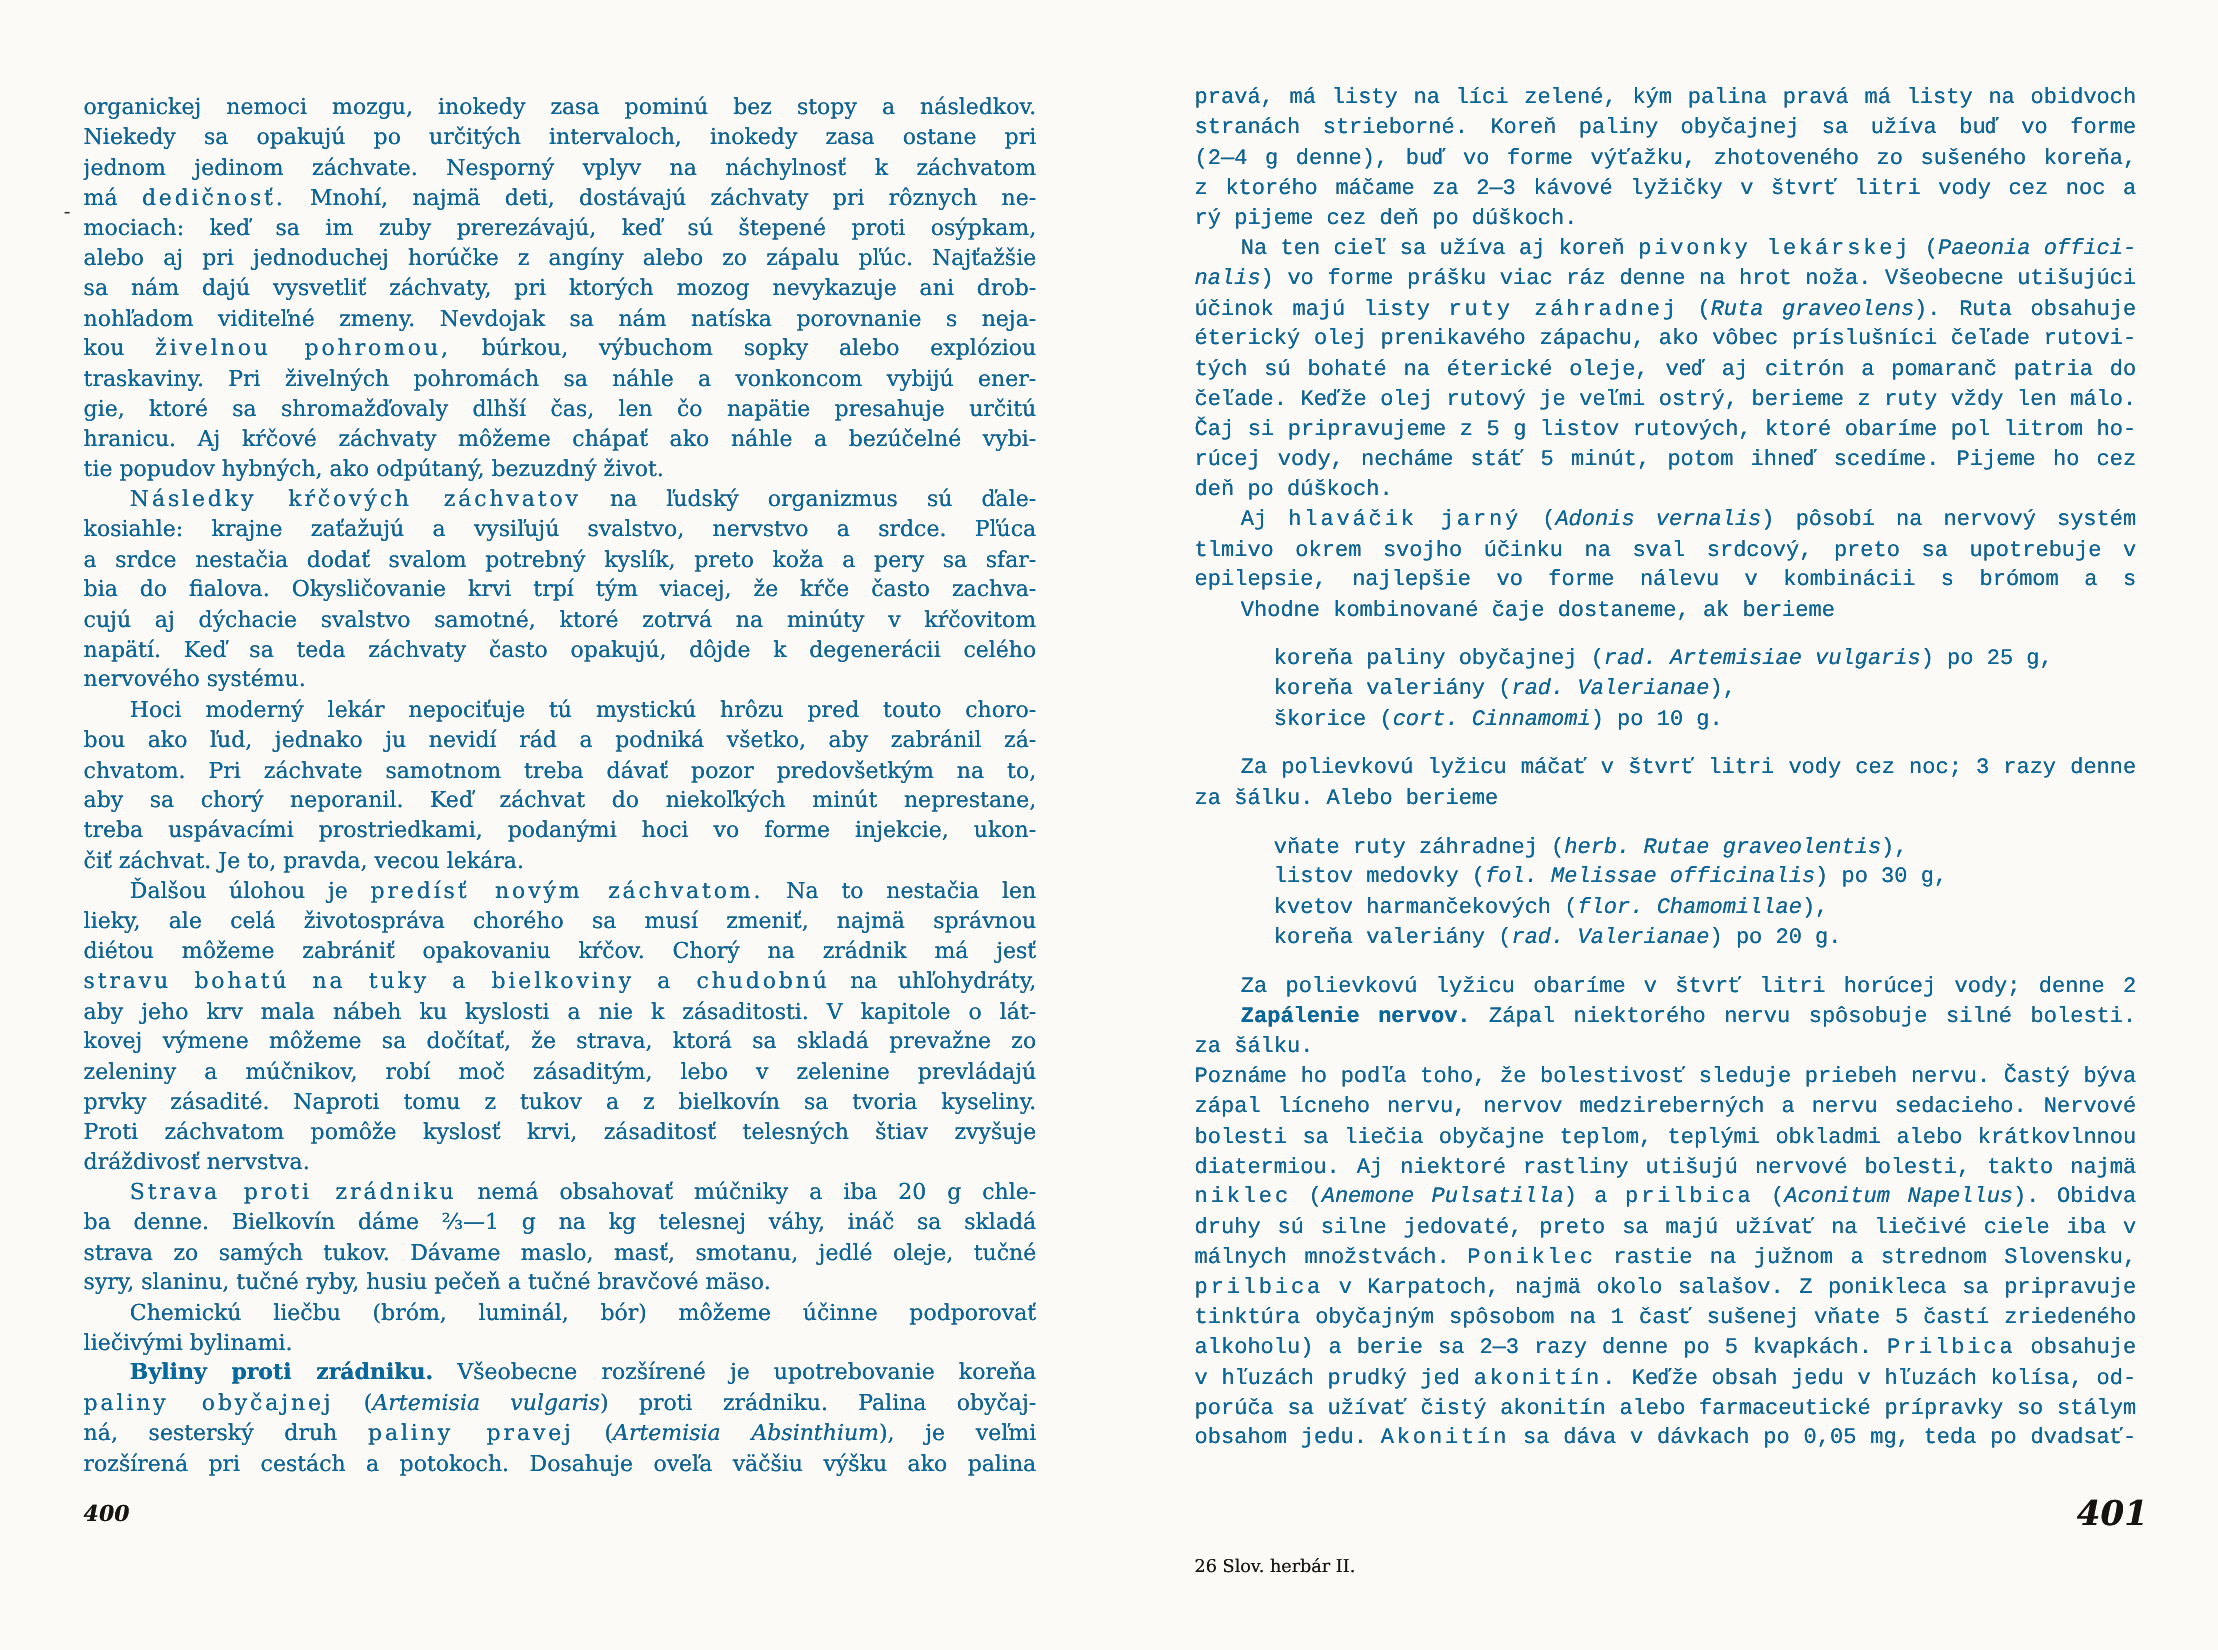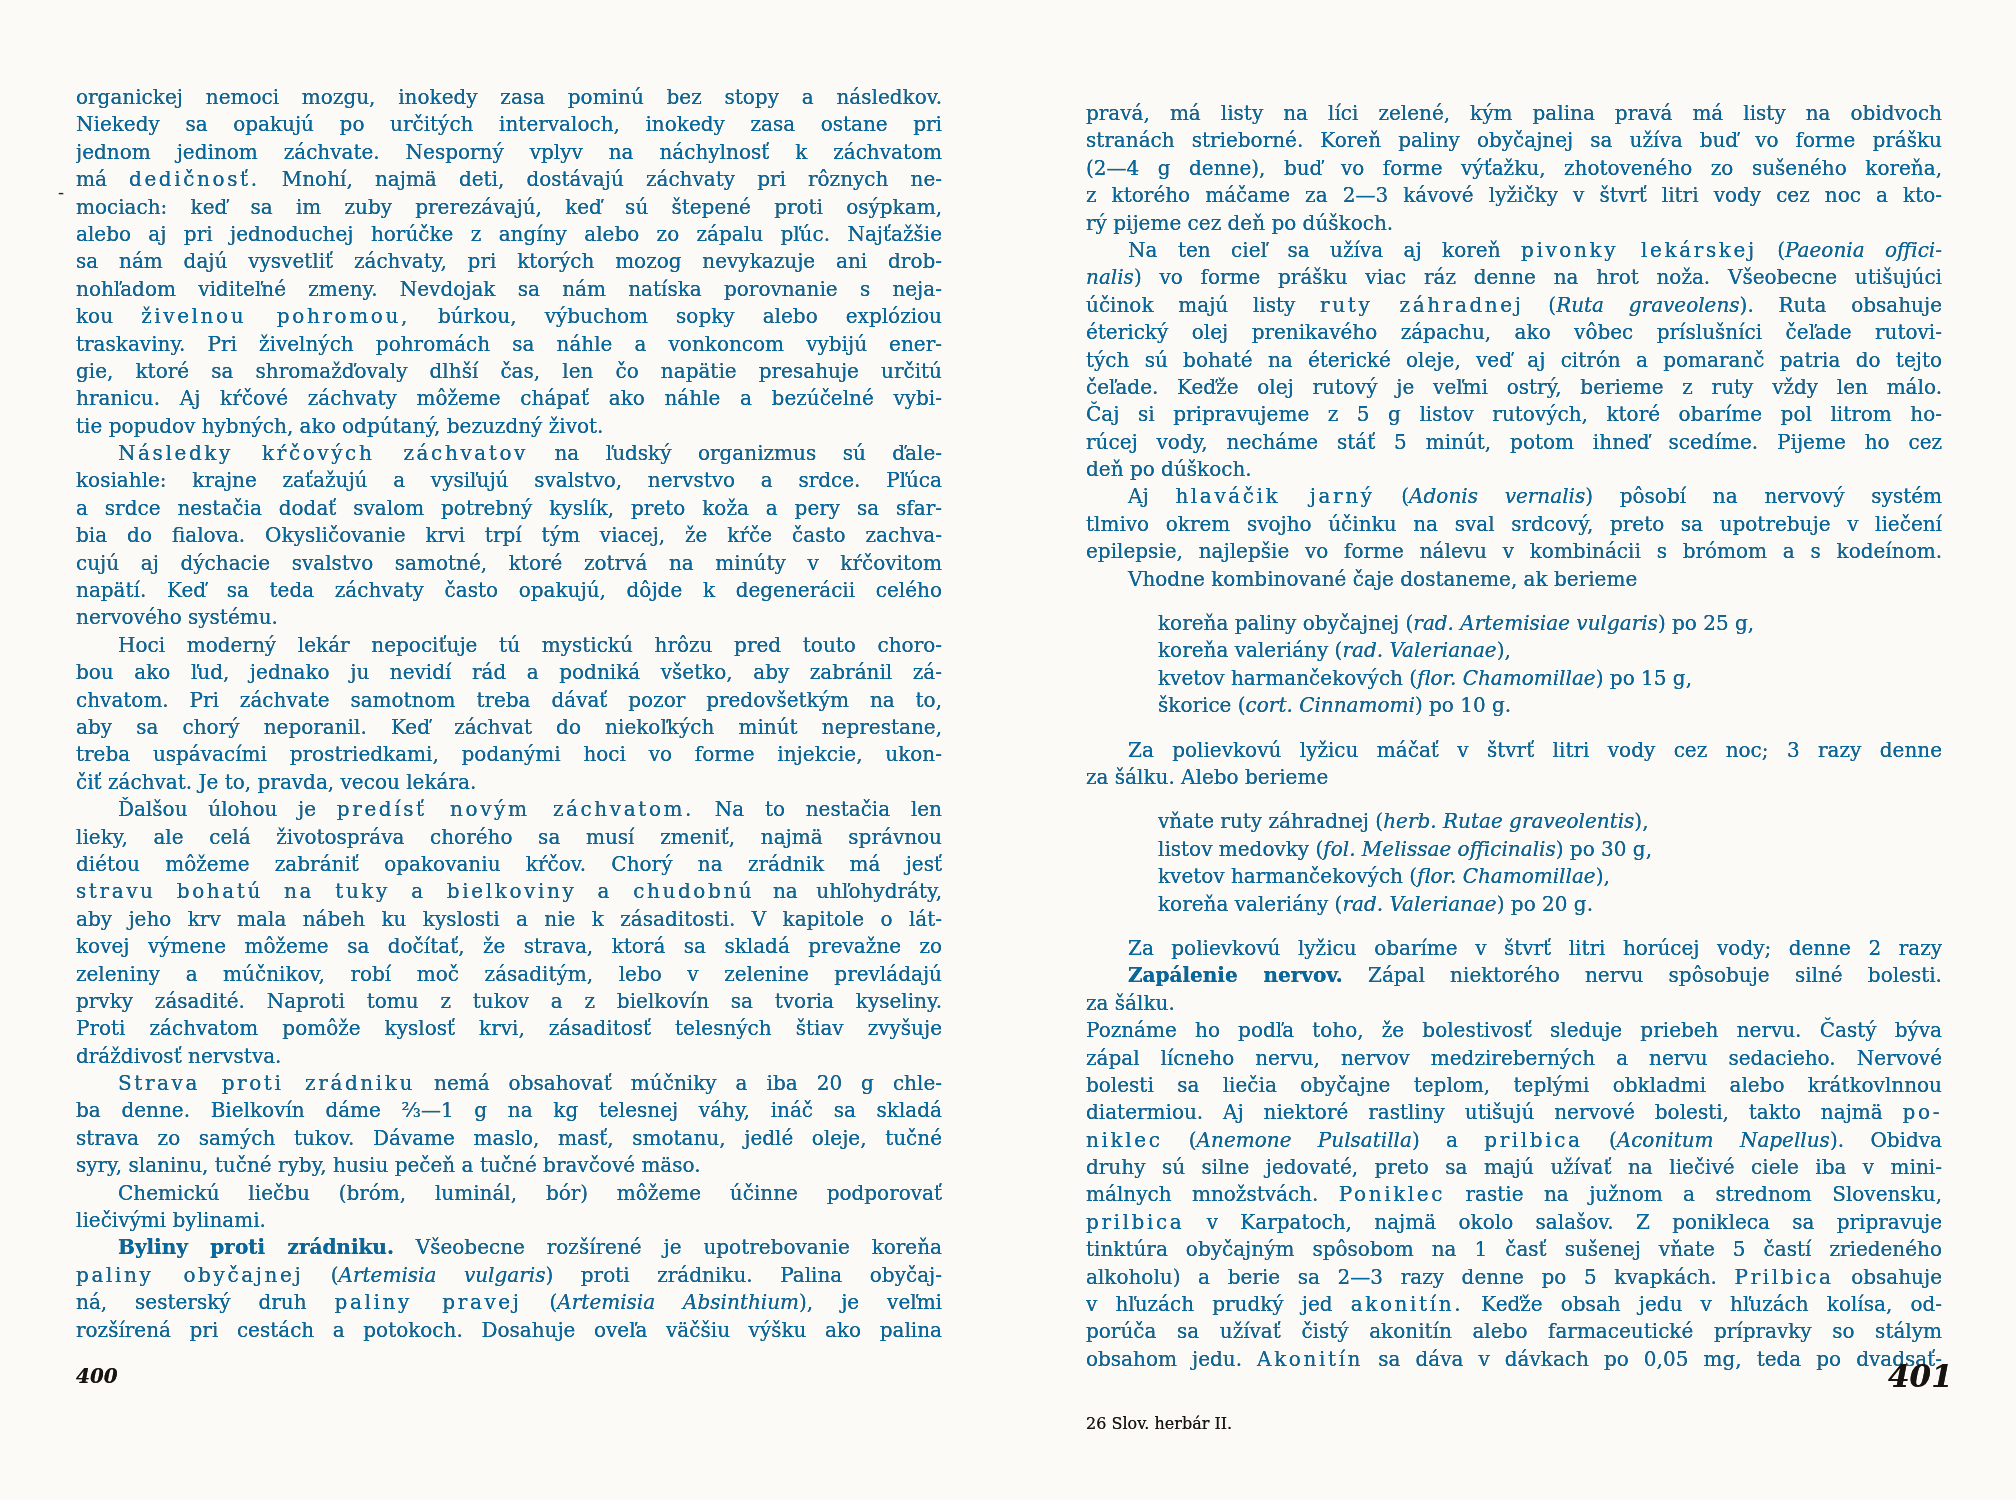--- a/index.html
+++ b/index.html
@@ -11,21 +11,21 @@
     overflow:hidden;
   }
   .scan{position:absolute;inset:0;}
   .page-text{
     position:absolute;
     font-size:20px;
     color:#0369a1;
     text-shadow:0 0 .5px rgba(23,19,15,.8);
   }
   .page-left-text{left:76px;top:84px;width:866px;}
-  .page-right-text{left:1086px;top:100px;width:856px;}
+  .page-right-text{left:1086px;top:76px;width:856px;font-family:Liberation Mono, monospace;}
   .line{
     height:27.4px;line-height:27.4px;
     text-align:justify;text-align-last:justify;
     overflow:hidden;white-space:normal;
   }
   .last{text-align-last:left;}
   .ind{text-indent:42px;}
   .list{margin-left:72px;text-align:left;text-align-last:left;}
   .gap{height:17px;}
   .sp{letter-spacing:2.6px;}
@@ -120,21 +120,20 @@
       <div class="line"><span>Čaj si pripravujeme z 5 g listov rutových, ktoré obaríme pol litrom ho-</span></div>
       <div class="line"><span>rúcej vody, necháme stáť 5 minút, potom ihneď scedíme. Pijeme ho cez</span></div>
       <div class="line last"><span>deň po dúškoch.</span></div>
       <div class="line ind"><span>Aj </span><span class="sp">hlaváčik jarný</span><span> (</span><span class="it">Adonis vernalis</span><span>) pôsobí na nervový systém</span></div>
       <div class="line"><span>tlmivo okrem svojho účinku na sval srdcový, preto sa upotrebuje v liečení</span></div>
       <div class="line"><span>epilepsie, najlepšie vo forme nálevu v kombinácii s brómom a s kodeínom.</span></div>
       <div class="line ind last"><span>Vhodne kombinované čaje dostaneme, ak berieme</span></div>
       <div class="line gap"></div>
       <div class="line list"><span>koreňa paliny obyčajnej (</span><span class="it">rad. Artemisiae vulgaris</span><span>) po 25 g,</span></div>
       <div class="line list"><span>koreňa valeriány (</span><span class="it">rad. Valerianae</span><span>),</span></div>
-      <div class="line list"><span>kvetov harmančekových (</span><span class="it">flor. Chamomillae</span><span>) po 15 g,</span></div>
       <div class="line list last"><span>škorice (</span><span class="it">cort. Cinnamomi</span><span>) po 10 g.</span></div>
       <div class="line gap"></div>
       <div class="line ind"><span>Za polievkovú lyžicu máčať v štvrť litri vody cez noc; 3 razy denne</span></div>
       <div class="line last"><span>za šálku. Alebo berieme</span></div>
       <div class="line gap"></div>
       <div class="line list"><span>vňate ruty záhradnej (</span><span class="it">herb. Rutae graveolentis</span><span>),</span></div>
       <div class="line list"><span>listov medovky (</span><span class="it">fol. Melissae officinalis</span><span>) po 30 g,</span></div>
       <div class="line list"><span>kvetov harmančekových (</span><span class="it">flor. Chamomillae</span><span>),</span></div>
       <div class="line list last"><span>koreňa valeriány (</span><span class="it">rad. Valerianae</span><span>) po 20 g.</span></div>
       <div class="line gap"></div>

